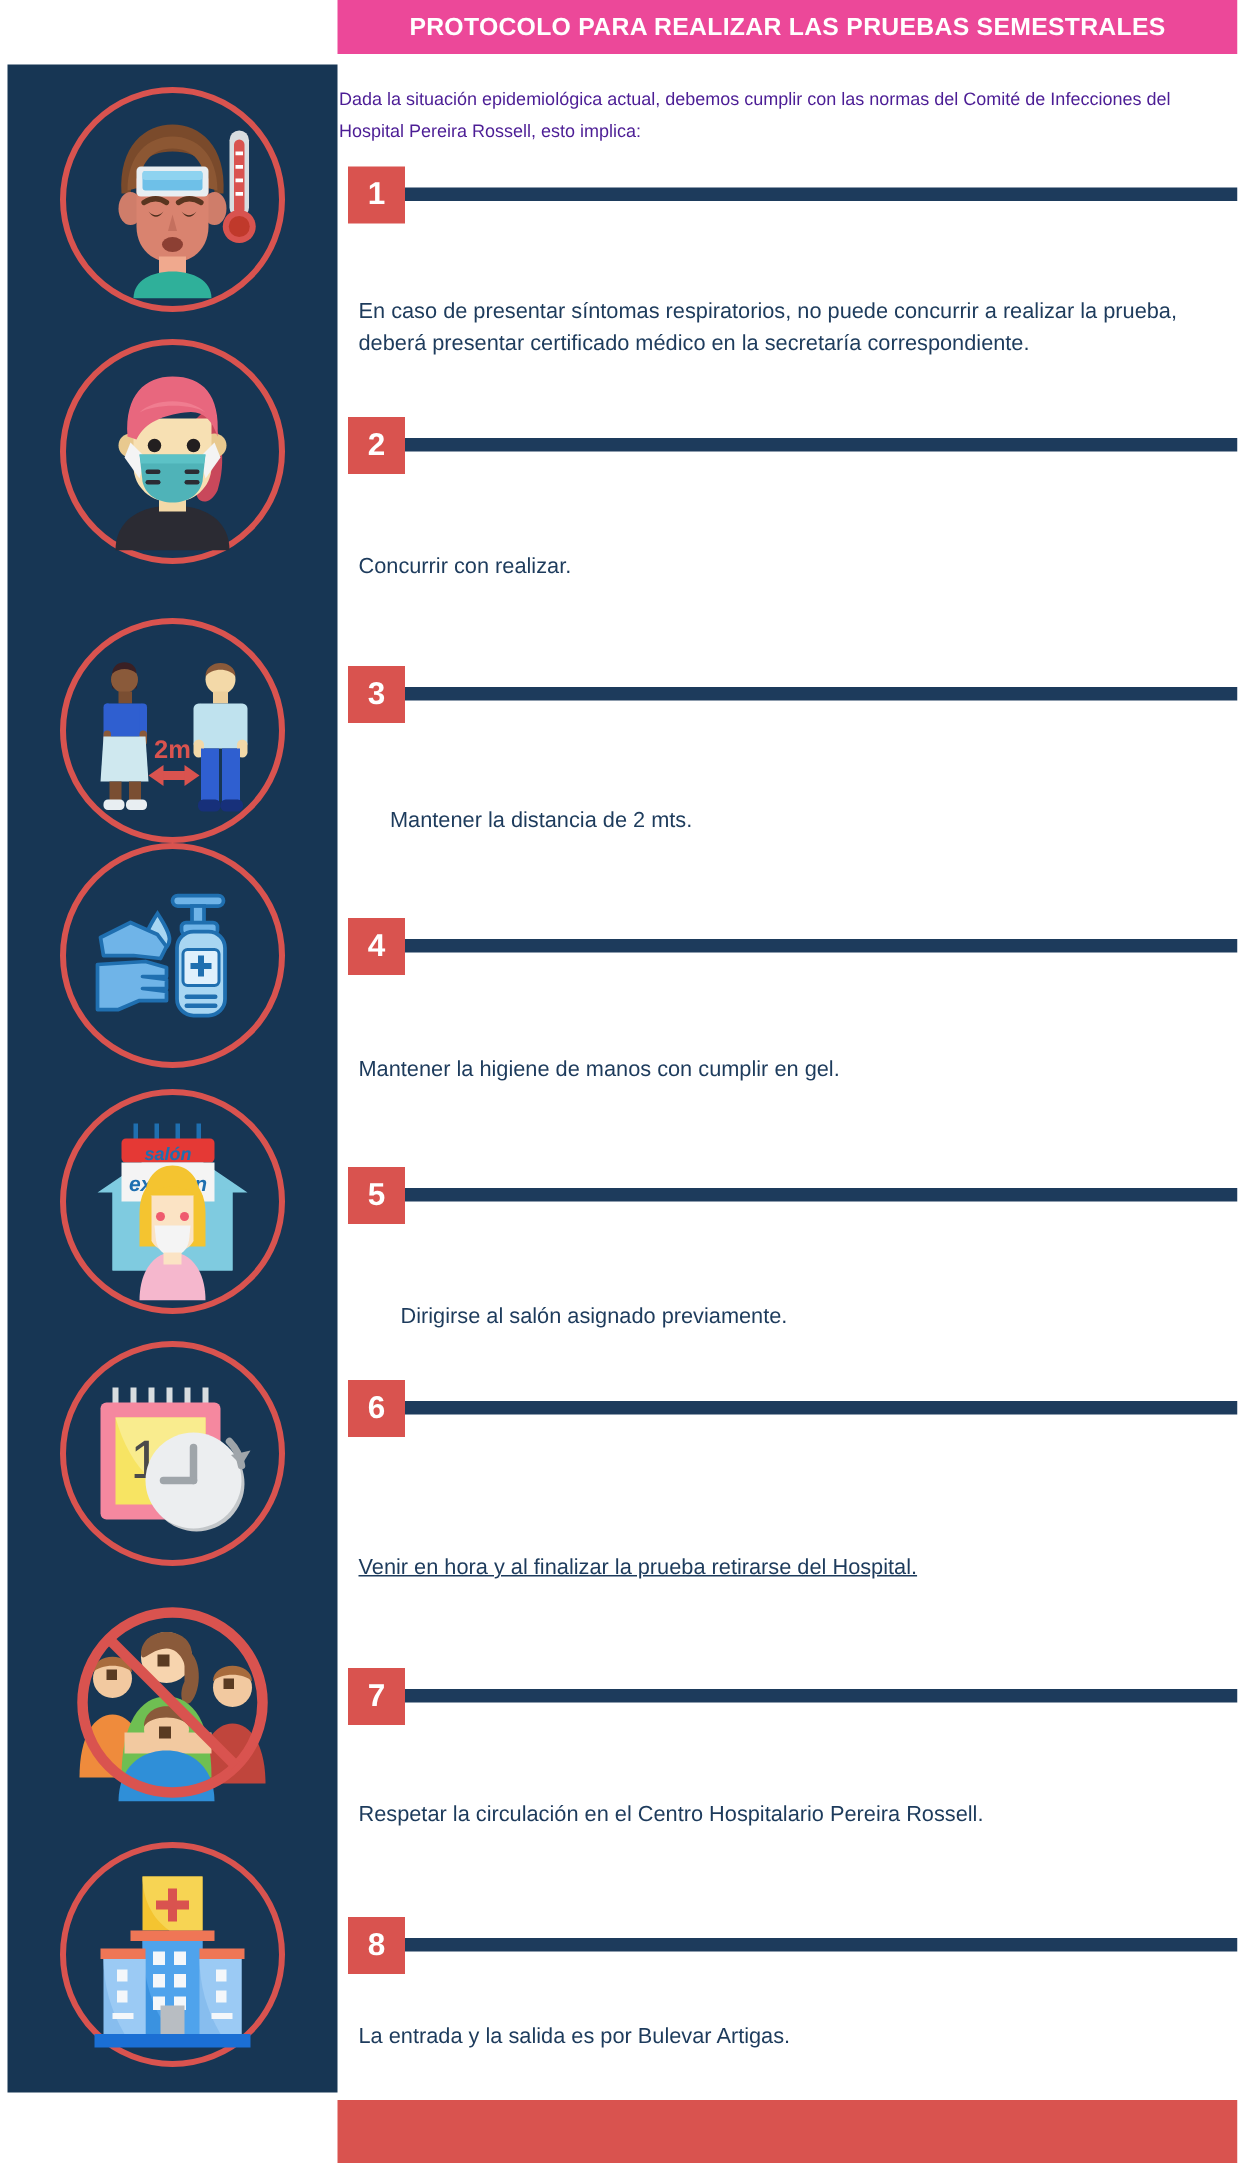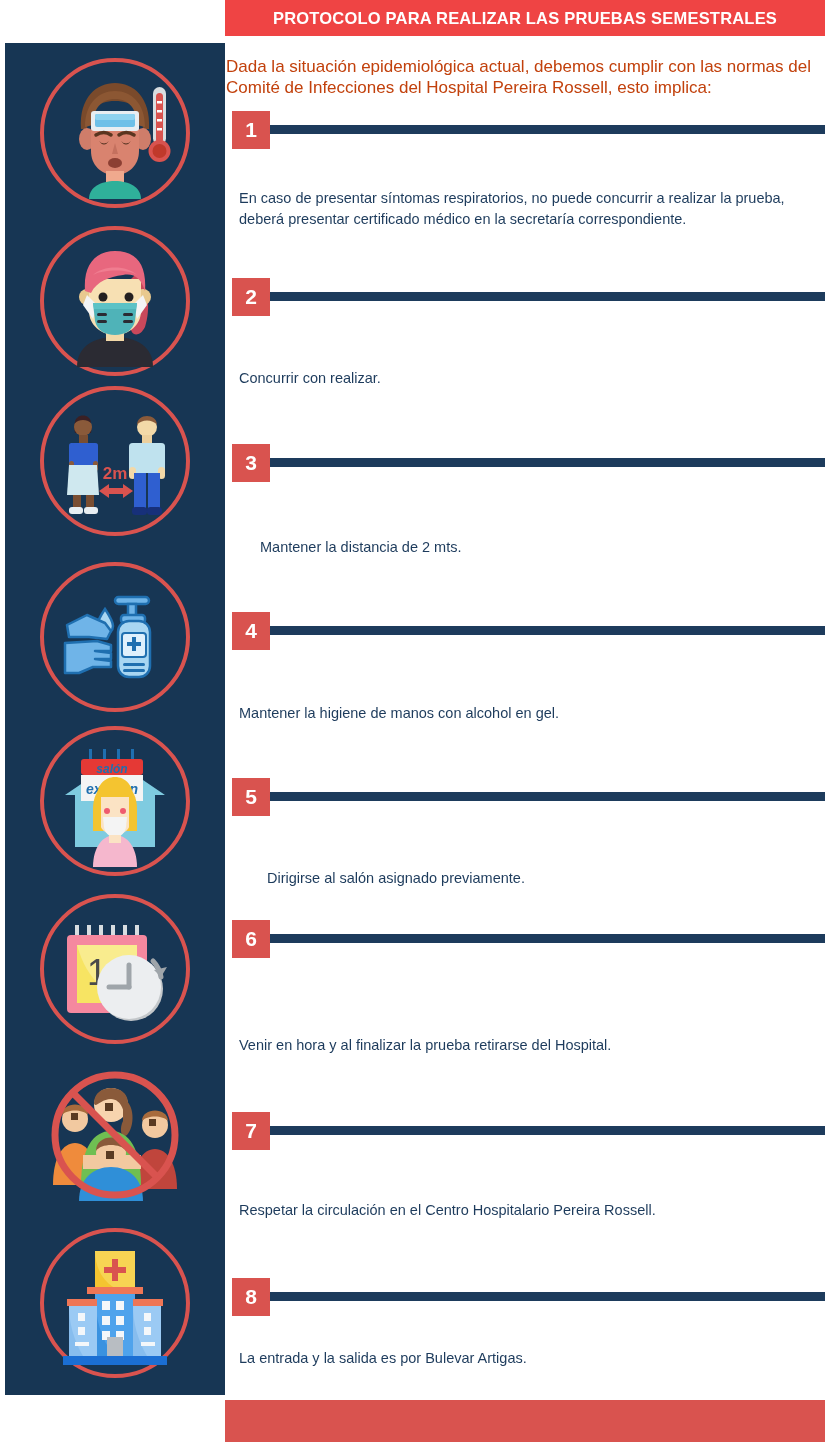--- a/index.html
+++ b/index.html
@@ -45,40 +45,40 @@
   .icon-ring.noborder { border: none; }
   .icon-art { width: 132px; height: 132px; display:block; }
 
   
   #header-bar {
     position: absolute;
     left: 225px;
     top: 0;
     width: 600px;
     height: 36px;
-    background: #ef4444;
+    background: #ec4899;
     display: flex;
     align-items: center;
     justify-content: center;
   }
   #header-title {
     color: #ffffff;
     font-size: 16.5px;
     font-weight: bold;
     letter-spacing: 0.2px;
     white-space: nowrap;
   }
 
   #intro {
     position: absolute;
     left: 226px;
     top: 56px;
     width: 592px;
-    color: #c2410c;
-    font-size: 17px;
+    color: #4c1d95;
+    font-size: 12px;
     line-height: 21px;
   }
 
   .step-row {
     position: absolute;
     left: 232px;
     width: 593px;
     height: 38px;
   }
   .step-badge {
@@ -197,21 +197,21 @@
       <path d="M44 68 L88 68 L87 74 L45 74 Z" fill="#5cc2c6"></path>
 
       <rect x="48" y="78" width="10" height="3" rx="1.5" fill="#2b2b33"></rect>
       <rect x="48" y="85" width="10" height="3" rx="1.5" fill="#2b2b33"></rect>
       <rect x="74" y="78" width="10" height="3" rx="1.5" fill="#2b2b33"></rect>
       <rect x="74" y="85" width="10" height="3" rx="1.5" fill="#2b2b33"></rect>
     </svg>
   </div>
 </div>
 
-<div class="icon-slot" style="top:376px;text-align:right;">
+<div class="icon-slot" style="top:402px;text-align:right;">
   <div class="icon-ring">
     <svg class="icon-art" viewBox="0 0 132 132">
 
       <path d="M32 22 C26 22 24 30 26 38 L42 38 C44 30 40 22 32 22 Z" fill="#3a2024"></path>
       <circle cx="34" cy="32" r="9" fill="#8a5a3a"></circle>
       <path d="M26 28 C26 18 42 18 42 28 C38 24 30 24 26 28 Z" fill="#3a2024"></path>
       <rect x="30" y="40" width="9" height="8" fill="#7a4e32"></rect>
       <path d="M22 48 L46 48 L46 70 L22 70 Z" fill="#2f5fd0"></path>
       <rect x="20" y="48" width="5" height="26" rx="2.5" fill="#2f5fd0"></rect>
       <rect x="44" y="48" width="5" height="26" rx="2.5" fill="#2f5fd0"></rect>
@@ -408,51 +408,51 @@
 <div id="header-bar">
   <span id="header-title">PROTOCOLO PARA REALIZAR LAS PRUEBAS SEMESTRALES</span>
 </div>
 
 <div id="intro">Dada la situación epidemiológica actual, debemos cumplir con las normas del Comité de Infecciones del Hospital Pereira Rossell, esto implica:</div>
 
 <div class="step-row" style="top:111px;">
   <div class="step-badge">1</div>
   <div class="step-rule"></div>
 </div>
-<div class="step-text" style="top:188px;">En caso de presentar síntomas respiratorios, no puede concurrir a realizar la prueba, deberá presentar certificado médico en la secretaría correspondiente.</div>
+<div class="step-text" style="top:198px;">En caso de presentar síntomas respiratorios, no puede concurrir a realizar la prueba, deberá presentar certificado médico en la secretaría correspondiente.</div>
 
 <div class="step-row" style="top:278px;">
   <div class="step-badge">2</div>
   <div class="step-rule"></div>
 </div>
 <div class="step-text" style="top:368px;">Concurrir con realizar.</div>
 
 <div class="step-row" style="top:444px;">
   <div class="step-badge">3</div>
   <div class="step-rule"></div>
 </div>
 <div class="step-text" style="top:537px;margin-left:21px;">Mantener la distancia de 2 mts.</div>
 
 <div class="step-row" style="top:612px;">
   <div class="step-badge">4</div>
   <div class="step-rule"></div>
 </div>
-<div class="step-text" style="top:703px;">Mantener la higiene de manos con alcohol en gel.</div>
+<div class="step-text" style="top:703px;">Mantener la higiene de manos con cumplir en gel.</div>
 
 <div class="step-row" style="top:778px;">
   <div class="step-badge">5</div>
   <div class="step-rule"></div>
 </div>
 <div class="step-text" style="top:868px;margin-left:28px;">Dirigirse al salón asignado previamente.</div>
 
 <div class="step-row" style="top:920px;">
   <div class="step-badge">6</div>
   <div class="step-rule"></div>
 </div>
-<div class="step-text" style="top:1035px;">Venir en hora y al finalizar la prueba retirarse del Hospital.</div>
+<div class="step-text" style="top:1035px;text-decoration:underline;">Venir en hora y al finalizar la prueba retirarse del Hospital.</div>
 
 <div class="step-row" style="top:1112px;">
   <div class="step-badge">7</div>
   <div class="step-rule"></div>
 </div>
 <div class="step-text" style="top:1200px;">Respetar la circulación en el Centro Hospitalario Pereira Rossell.</div>
 
 <div class="step-row" style="top:1278px;">
   <div class="step-badge">8</div>
   <div class="step-rule"></div>

